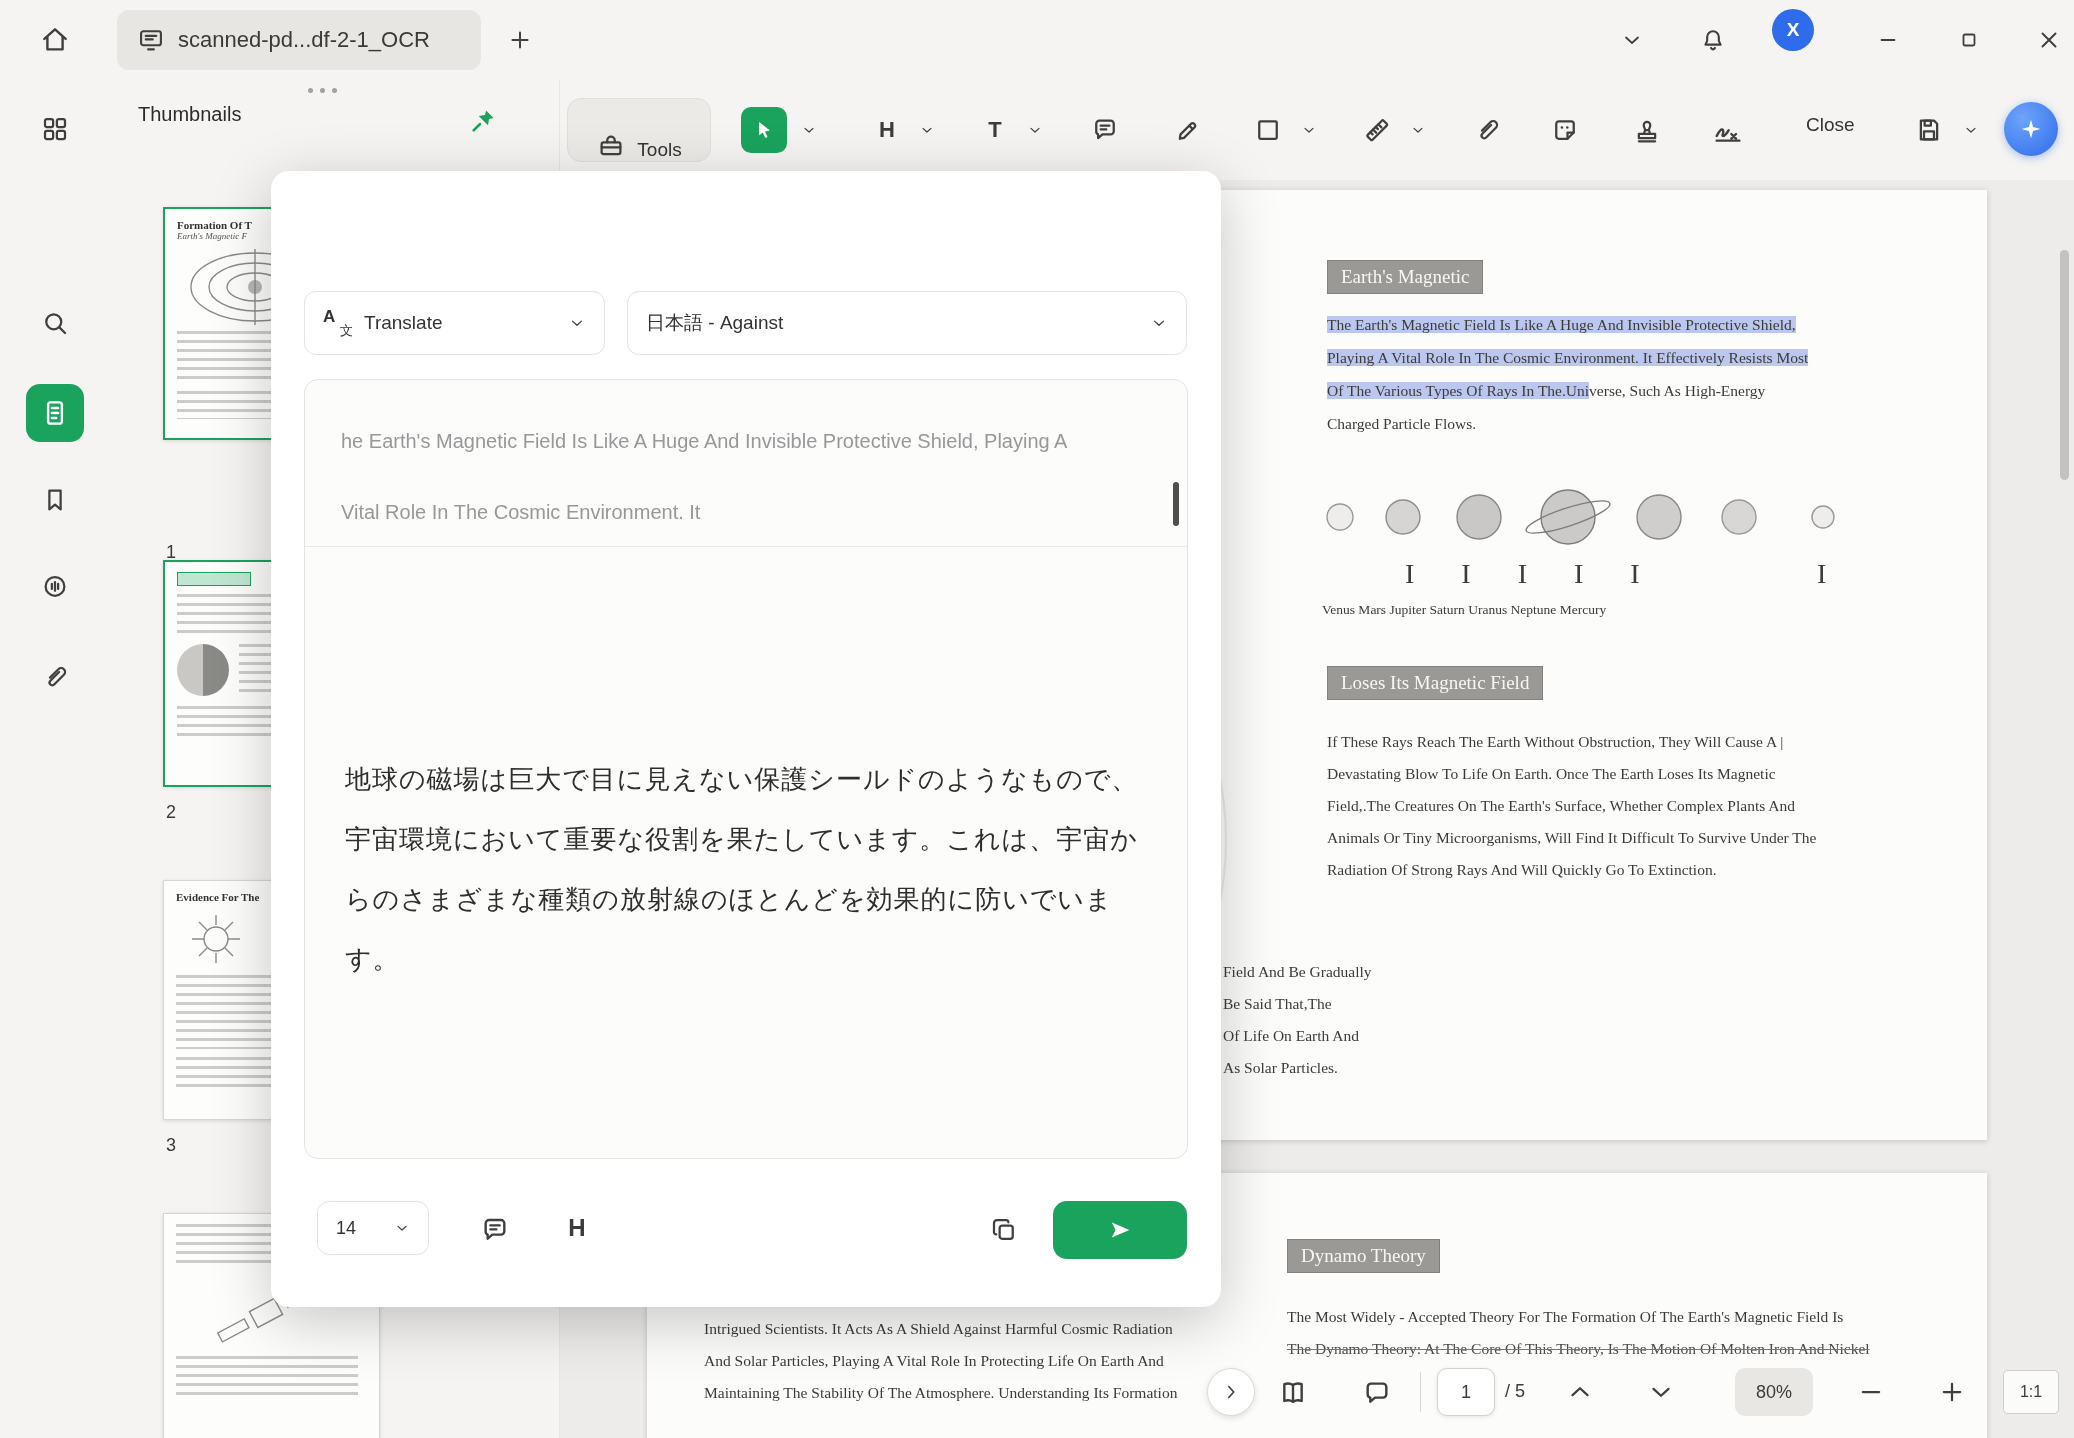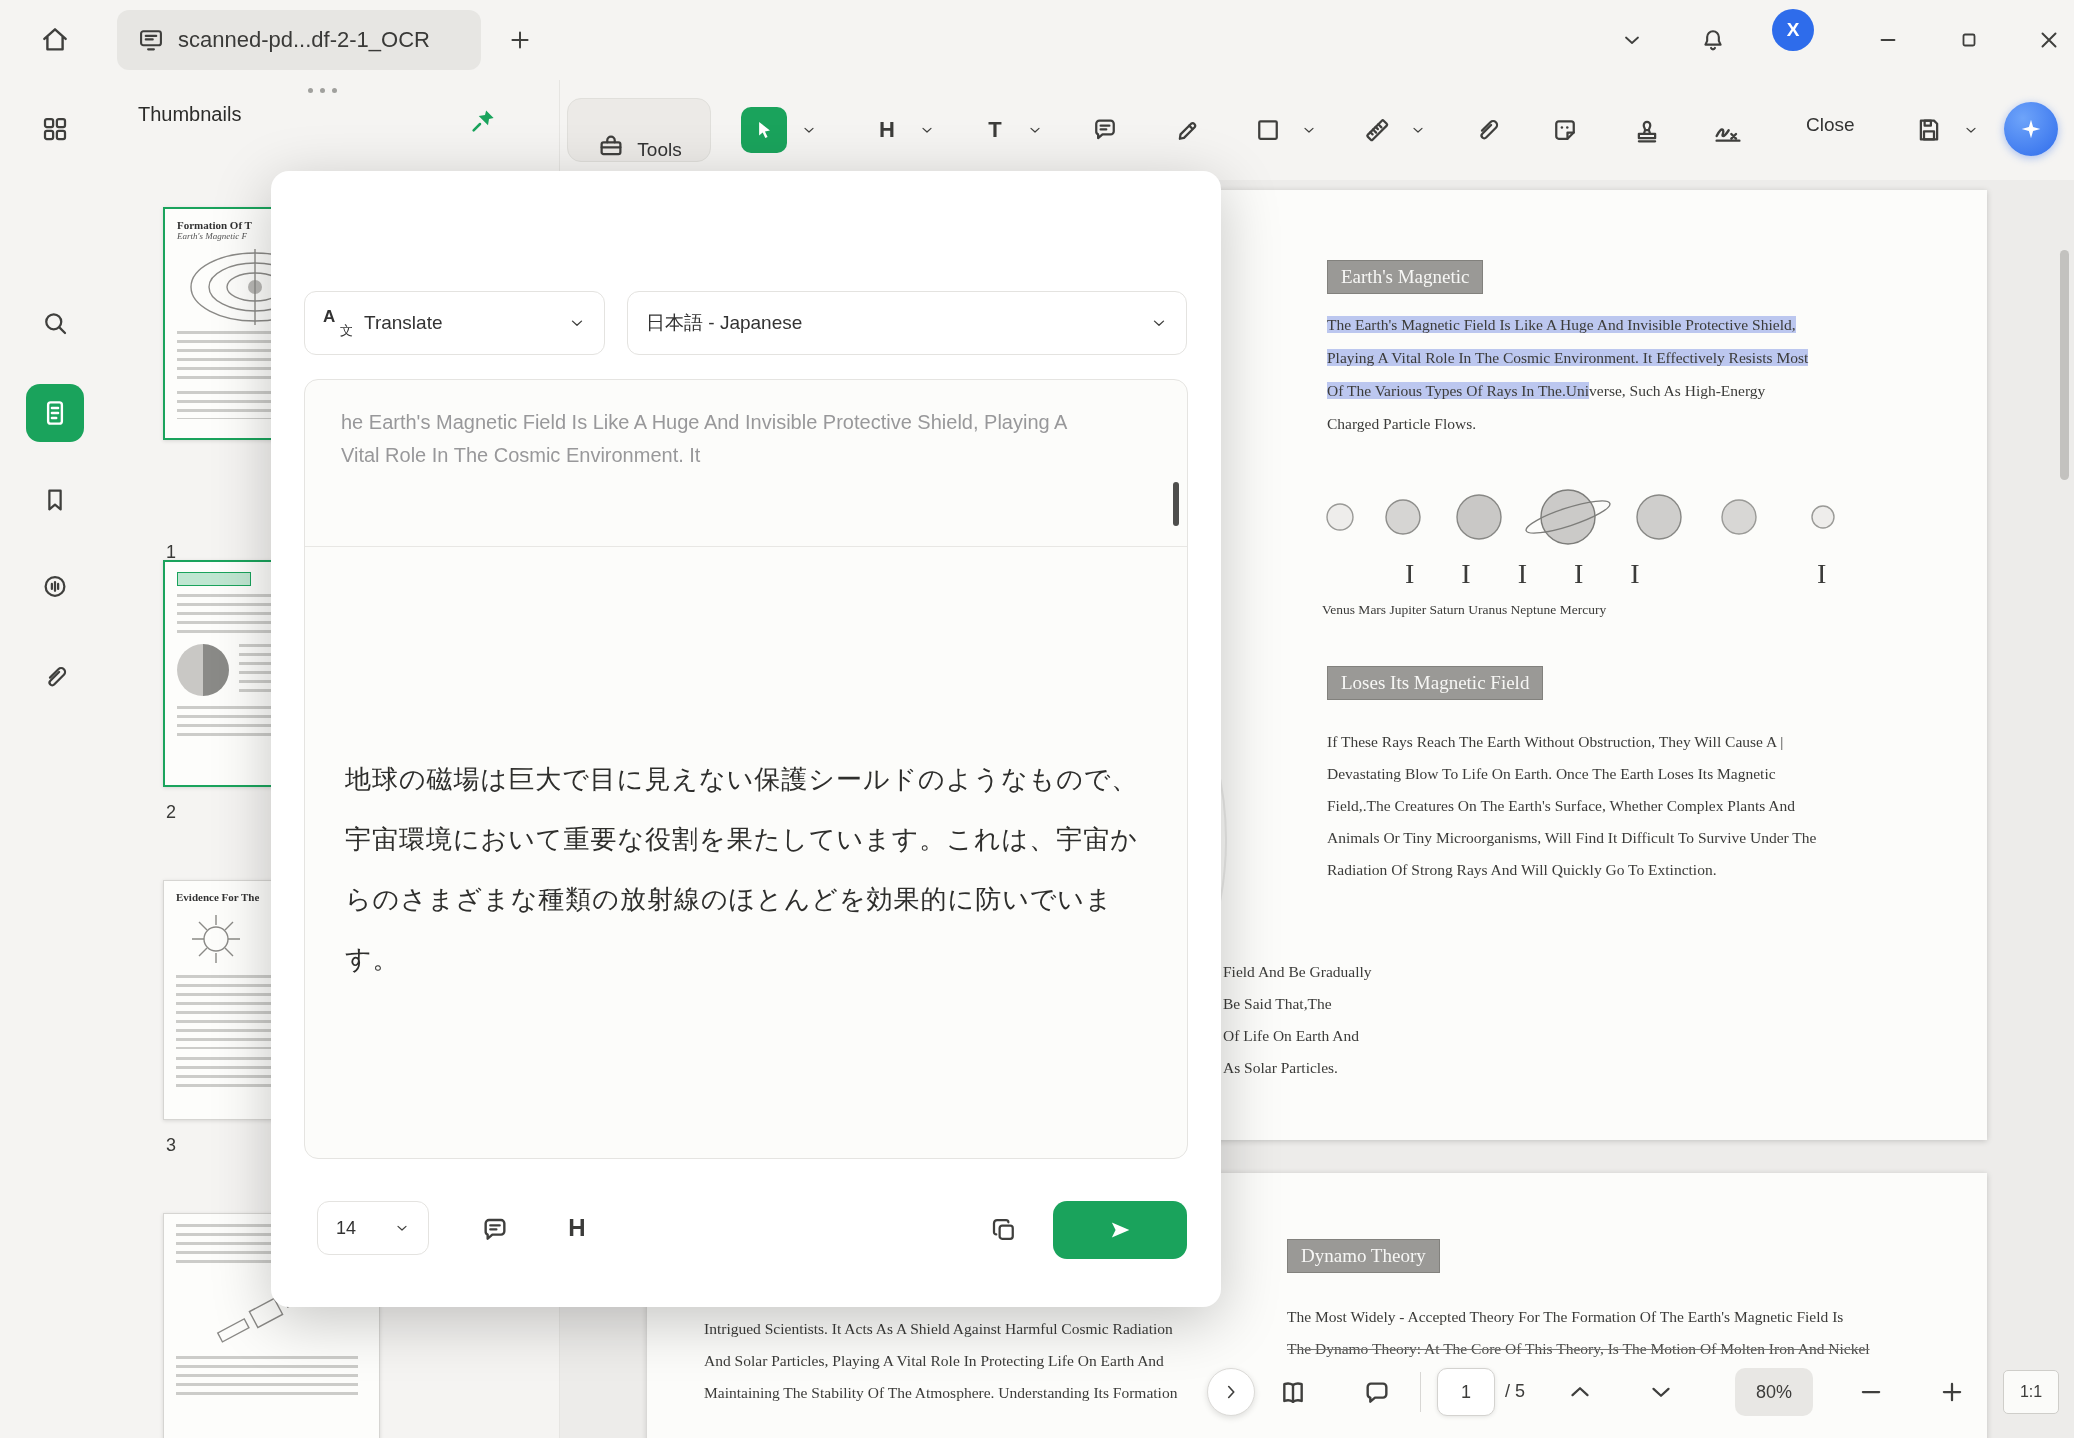--- a/index.html
+++ b/index.html
@@ -44,21 +44,21 @@
 .ocr-head{display:inline-block;padding:5px 13px;background:#9a9996;border:1px solid #82817d;color:#f7f7f5;font-family:"Liberation Serif",serif;font-size:19px;white-space:nowrap}
 .hl{background:#bcc7ef}
 .dline{font-size:15.5px;line-height:33px;white-space:nowrap;font-family:"Liberation Serif",serif;color:#3b3b39}
 .dline2{font-size:15.5px;line-height:32px;white-space:nowrap;font-family:"Liberation Serif",serif;color:#3b3b39}
 .scrollthumb{position:absolute;background:#c3c2bf;border-radius:5px}
 
 .dialog{position:absolute;left:271px;top:171px;width:950px;height:1136px;background:#fff;border-radius:18px;box-shadow:0 14px 60px rgba(0,0,0,.22);z-index:10}
 .dd{position:absolute;height:64px;background:#fff;border:1.5px solid #e4e3e0;border-radius:12px;display:flex;align-items:center;padding:0 18px;gap:13px}
 .dd-label{font-size:19px;color:#333}
 .txtarea{position:absolute;left:33px;top:208px;width:884px;height:780px;background:#fcfcfa;border:1.5px solid #e5e4e1;border-radius:14px;overflow:hidden}
-.src{padding:26px 80px 0 36px;font-size:20px;line-height:33px;color:#98989a;height:166px;overflow:hidden}
+.src{padding:26px 80px 0 36px;font-size:20px;line-height:71px;color:#98989a;height:166px;overflow:hidden}
 .jp{padding:34px 40px;font-family:"Liberation Serif",serif;font-size:26px;line-height:60px;letter-spacing:1px;color:#2e2e2c}
 .sendbtn{position:absolute;left:782px;top:1030px;width:134px;height:58px;background:#1aa35c;border-radius:14px;display:flex;align-items:center;justify-content:center}
 .dicon{position:absolute;width:34px;height:34px;display:flex;align-items:center;justify-content:center}
 
 .bb{position:absolute;z-index:6}
 .bpill{display:flex;align-items:center;justify-content:center;font-size:18px;color:#3c3c3a}
 </style>
 </head>
 <body>
 
@@ -411,21 +411,21 @@
         <span style="position:absolute;left:0;top:-2px;font-size:17px;font-weight:600;color:#333">A</span>
         <span style="position:absolute;right:-2px;bottom:-3px;font-size:13px;color:#333">文</span>
       </div>
       <span class="dd-label">Translate</span>
       <svg width="18" height="18" viewBox="0 0 24 24" style="margin-left:auto">
           <path class="st" d="M6 9.5l6 5.5 6-5.5"></path>
         </svg>
     </div>
 
     <div class="dd" style="left:356px;top:120px;width:560px">
-      <span class="dd-label">日本語 - Japanese</span>
+      <span class="dd-label">日本語 - Against</span>
       <svg width="18" height="18" viewBox="0 0 24 24" style="margin-left:auto">
           <path class="st" d="M6 9.5l6 5.5 6-5.5"></path>
         </svg>
     </div>
 
     <div class="txtarea">
       <div class="src">he Earth's Magnetic Field Is Like A Huge And Invisible Protective Shield, Playing A Vital Role In The Cosmic Environment. It</div>
       <div class="abs" style="left:0;right:0;top:166px;border-top:1px solid #e8e7e4"></div>
       <div class="abs" style="right:8px;top:102px;width:6px;height:44px;background:#4e4e4c;border-radius:3px"></div>
       <div class="jp" style="margin-top:170px">地球の磁場は巨大で目に見えない保護シールドのようなもので、宇宙環境において重要な役割を果たしています。これは、宇宙からのさまざまな種類の放射線のほとんどを効果的に防いでいます。</div>

